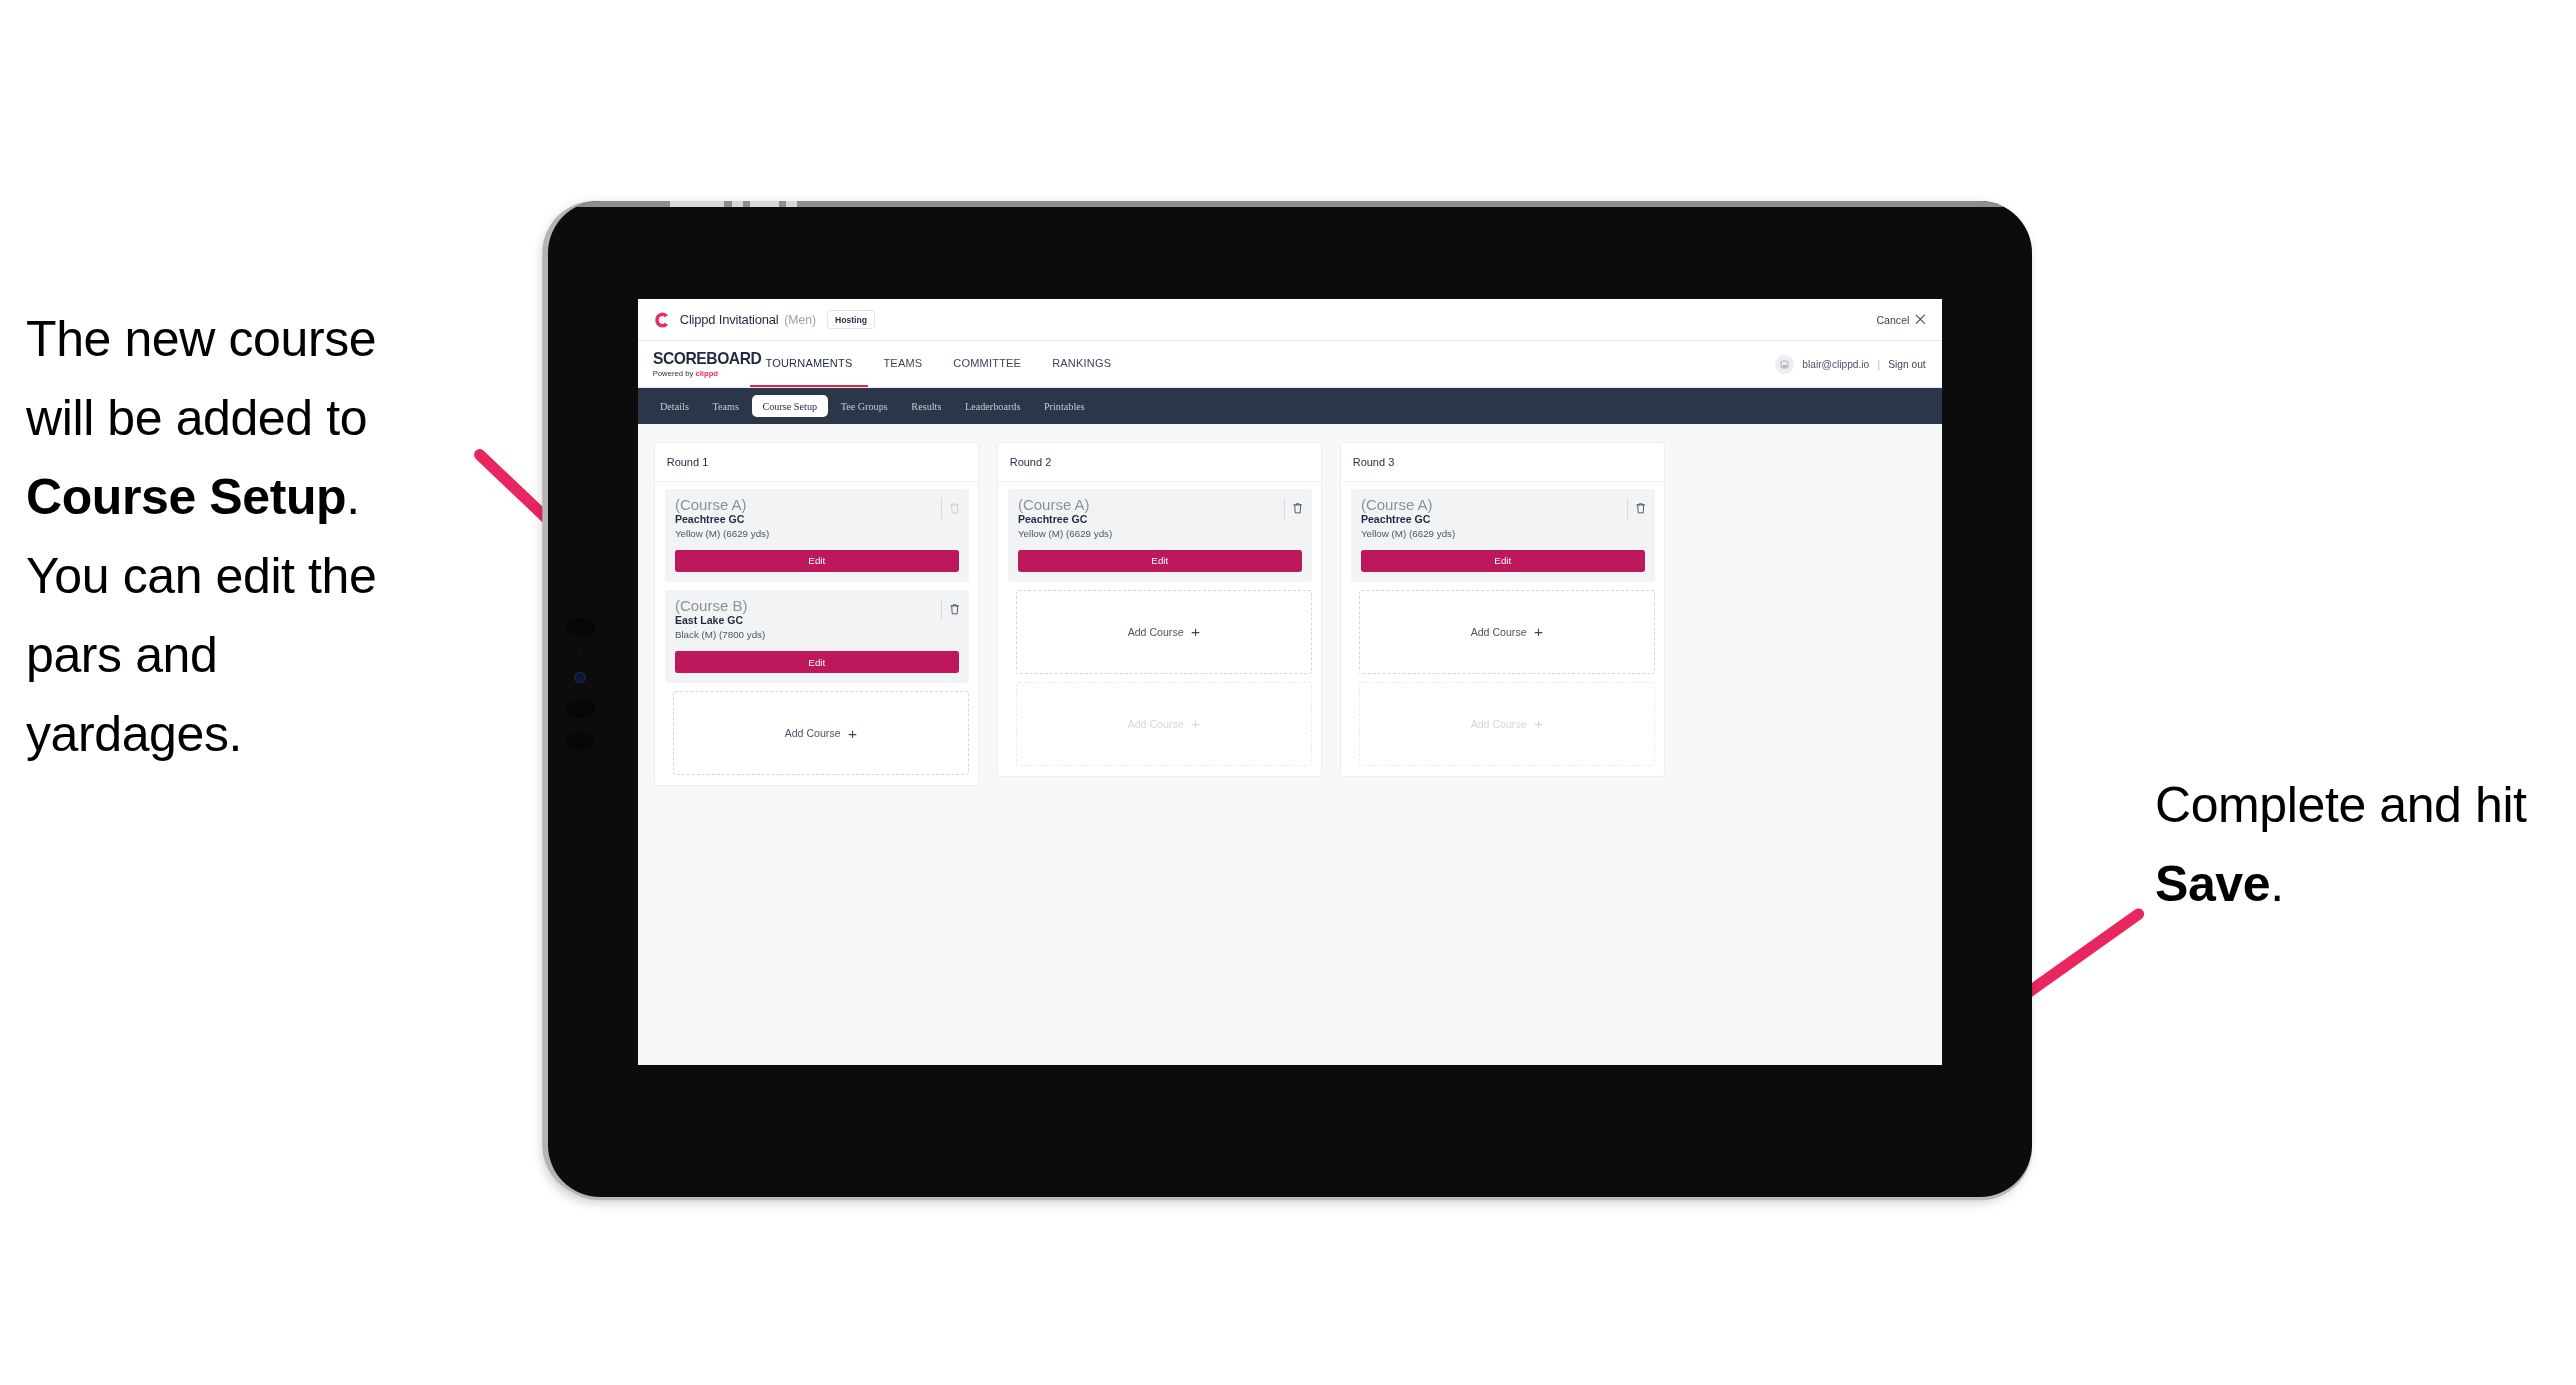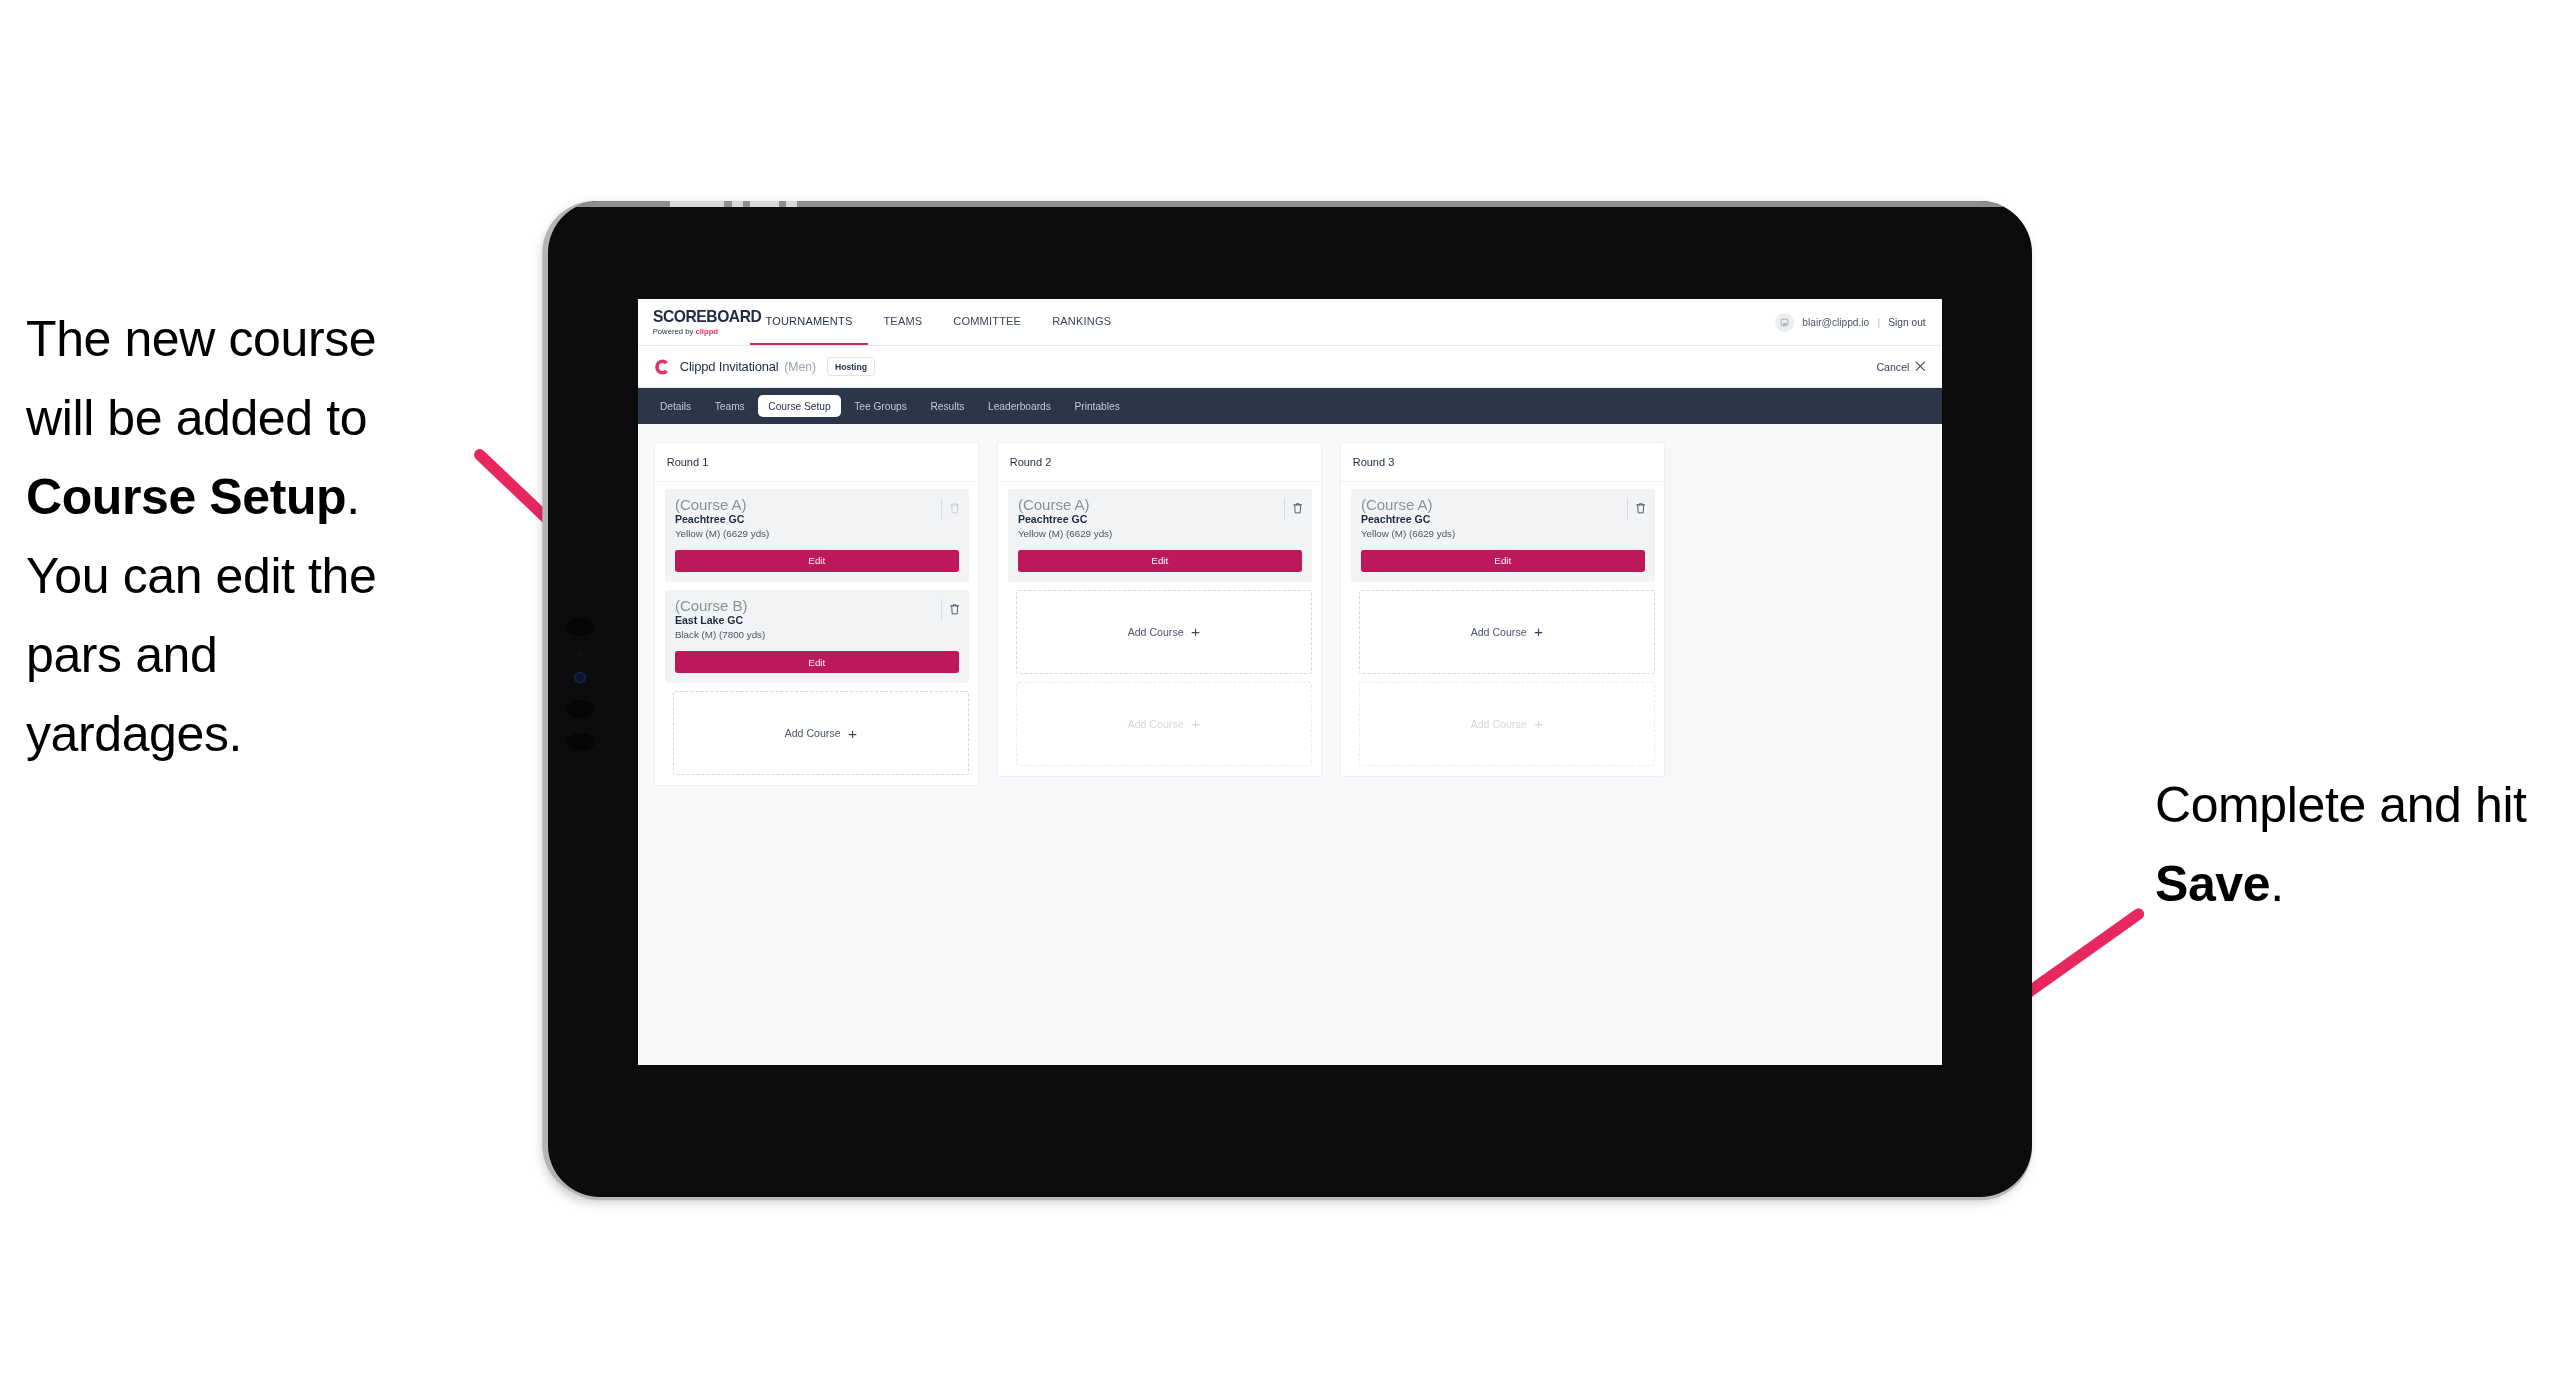--- a/index.html
+++ b/index.html
@@ -187,20 +187,21 @@
     display: flex; align-items: center;
     padding-left: 11.4px;
     gap: 2.4px;
   }
   .tab {
     font-size: 10.2px;
     color: #c3c9d4;
     padding: 5.7px 10.6px;
     border-radius: 4.9px;
     white-space: nowrap;
+    font-family: Liberation Serif, serif;
   }
   .tab.active {
     background: #ffffff;
     color: #1f2b42;
     font-weight: 400;
   }
 
   
   #board {
     padding: 18px 16.3px;
@@ -325,62 +326,62 @@
   <div class="antenna" style="left:202px; width:29px;"></div>
   <div class="antenna" style="left:238px; width:11.4px;"></div>
 
   <div class="lens" style="left:18px; top:417px; width:29px; height:18px; background:#060606;"></div>
   <div class="lens" style="left:30px; top:450px; width:4.9px; height:4.9px; background:#111;"></div>
   <div class="lens" style="left:26px; top:471px; width:12.2px; height:11.4px; background:#0c1630; box-shadow:inset 0 0 2.4px #28427e;"></div>
   <div class="lens" style="left:18px; top:499px; width:29px; height:18px; background:#060606;"></div>
   <div class="lens" style="left:18px; top:532px; width:29px; height:18px; background:#060606;"></div>
 
   <div id="screen">
-
-    <div id="topnav">
-      <div id="brand">
-        <div id="brand-title">SCOREBOARD</div>
-        <div id="brand-sub"><span>Powered by </span><span class="clippd">clippd</span></div>
-      </div>
-
-      <div id="mainnav">
-        <div class="mainnav-item active">TOURNAMENTS</div>
-        <div class="mainnav-item">TEAMS</div>
-        <div class="mainnav-item">COMMITTEE</div>
-        <div class="mainnav-item">RANKINGS</div>
-      </div>
-
-      <div id="topnav-right">
-        <div id="avatar">
-          <svg width="9" height="9" viewBox="0 0 16 16">
-            <rect x="2" y="2" width="12" height="12" rx="1.5" fill="none" stroke="#8f97a3" stroke-width="1.3"></rect>
-            <path d="M4 12l3-3.5 2 2 1.5-2L12 12z" fill="#8f97a3"></path>
-          </svg>
-        </div>
-        <span id="user-email">blair@clippd.io</span>
-        <span class="sep">|</span>
-        <span id="signout">Sign out</span>
-      </div>
-    </div>
 
     <div id="tbar">
       <svg id="tbar-logo" viewBox="0 0 24 24">
         <path d="M20 5.5A9.2 9.2 0 0 0 12.2 2 9.6 9.6 0 0 0 3 12a9.6 9.6 0 0 0 9.2 10 9.2 9.2 0 0 0 7.8-3.5l-4.3-2.9a4.6 4.6 0 0 1-3.5 1.6A4.9 4.9 0 0 1 7.9 12 4.9 4.9 0 0 1 12.2 6.8a4.6 4.6 0 0 1 3.5 1.6z" fill="#e3335f"></path>
       </svg>
       <span id="tbar-name">Clippd Invitational</span>
       <span id="tbar-gender">(Men)</span>
       <span id="tbar-badge">Hosting</span>
       <div id="tbar-cancel">
         <span>Cancel</span>
         <svg width="10.6" height="10.6" viewBox="0 0 14 14">
           <path d="M1.5 1.5 L12.5 12.5 M12.5 1.5 L1.5 12.5" stroke="#3b4559" stroke-width="1.4" stroke-linecap="round"></path>
         </svg>
       </div>
     </div>
 
+    <div id="topnav">
+      <div id="brand">
+        <div id="brand-title">SCOREBOARD</div>
+        <div id="brand-sub"><span>Powered by </span><span class="clippd">clippd</span></div>
+      </div>
+
+      <div id="mainnav">
+        <div class="mainnav-item active">TOURNAMENTS</div>
+        <div class="mainnav-item">TEAMS</div>
+        <div class="mainnav-item">COMMITTEE</div>
+        <div class="mainnav-item">RANKINGS</div>
+      </div>
+
+      <div id="topnav-right">
+        <div id="avatar">
+          <svg width="9" height="9" viewBox="0 0 16 16">
+            <rect x="2" y="2" width="12" height="12" rx="1.5" fill="none" stroke="#8f97a3" stroke-width="1.3"></rect>
+            <path d="M4 12l3-3.5 2 2 1.5-2L12 12z" fill="#8f97a3"></path>
+          </svg>
+        </div>
+        <span id="user-email">blair@clippd.io</span>
+        <span class="sep">|</span>
+        <span id="signout">Sign out</span>
+      </div>
+    </div>
+
     <div id="tabbar">
       <div class="tab">Details</div>
       <div class="tab">Teams</div>
       <div class="tab active">Course Setup</div>
       <div class="tab">Tee Groups</div>
       <div class="tab">Results</div>
       <div class="tab">Leaderboards</div>
       <div class="tab">Printables</div>
     </div>
 

